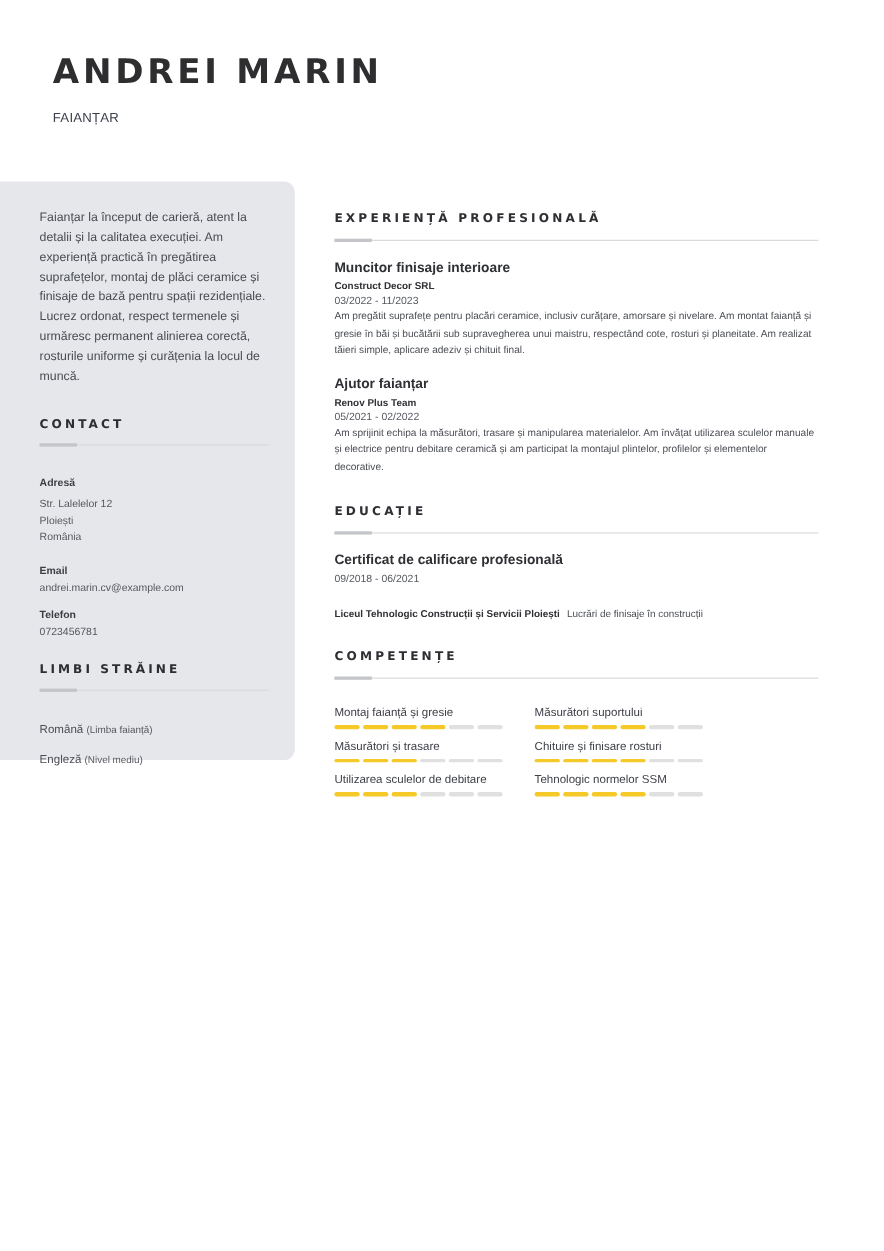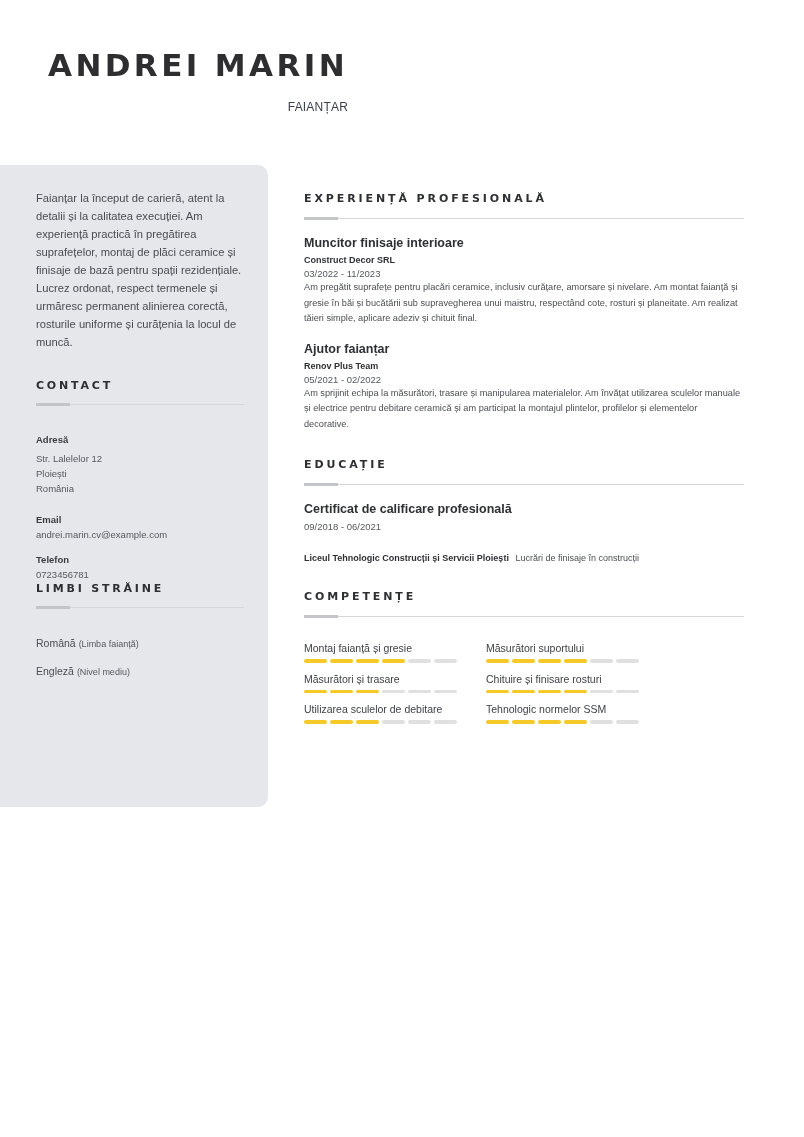--- a/index.html
+++ b/index.html
@@ -1,23 +1,23 @@
 <!DOCTYPE html>
 <html><head>
   <meta charset="utf-8">
   <style>
     * { box-sizing: border-box; margin: 0; padding: 0; }
     html, body { width: 804px; height: 1137px; background: #ffffff; }
     body { font-family: "Liberation Sans", "DejaVu Sans", sans-serif; color: #333; position: relative; overflow: hidden; }
 
-    .header { position: absolute; left: 48px; top: 46px; text-align: right; }
+    .header { position: absolute; left: 48px; top: 46px; }
     .name { font-family: "DejaVu Sans", sans-serif; font-weight: bold; font-size: 31px; letter-spacing: 3.4px; color: #2e2e30; line-height: 38px; }
     .title { font-size: 12px; color: #3a3f4a; margin-top: 16px; letter-spacing: 0.2px; }
 
-    .sidebar { position: absolute; left: 0; top: 165px; width: 268px; height: 642px; background: #e6e7ea; border-radius: 0 10px 10px 0; padding: 24px 24px 0 36px; }
+    .sidebar { position: absolute; left: 0; top: 165px; width: 268px; height: 526px; background: #e6e7ea; border-radius: 0 10px 10px 0; padding: 24px 24px 0 36px; }
     .summary { font-size: 11.2px; line-height: 18px; color: #484b52; width: 208px; }
 
     .side-heading { font-family: "DejaVu Sans", sans-serif; font-weight: bold; font-size: 11px; letter-spacing: 2.8px; color: #2e2e32; }
     .rule { position: relative; height: 3px; margin-top: 11px; }
     .rule .line { position: absolute; left: 0; right: 0; top: 1px; height: 1px; background: #d6d7db; }
     .rule .accent { position: absolute; left: 0; top: 0; width: 34px; height: 3px; background: #c4c5c9; }
     .sidebar .rule { width: 208px; }
 
     .contact-block { margin-top: 13px; }
     .c-label { font-size: 9.5px; font-weight: bold; color: #3a3c42; }
@@ -72,21 +72,21 @@
       <div class="c-label">Email</div>
       <div class="c-val" style="margin-top:2px">andrei.marin.cv@example.com</div>
     </div>
 
     <div class="contact-block" style="margin-top:12px">
       <div class="c-label">Telefon</div>
       <div class="c-val" style="margin-top:2px">0723456781</div>
     </div>
   </div>
 
-  <div style="">
+  <div style="margin-top:20px">
     <div class="side-heading">LIMBI STRĂINE</div>
     <div class="rule">
         <div class="line"></div>
         <div class="accent"></div>
       </div>
     <div class="lang" style="margin-top:28px">
       <span>Română</span>
       <span class="lvl">(Limba faianță)</span>
     </div>
     <div class="lang" style="margin-top:16px">

